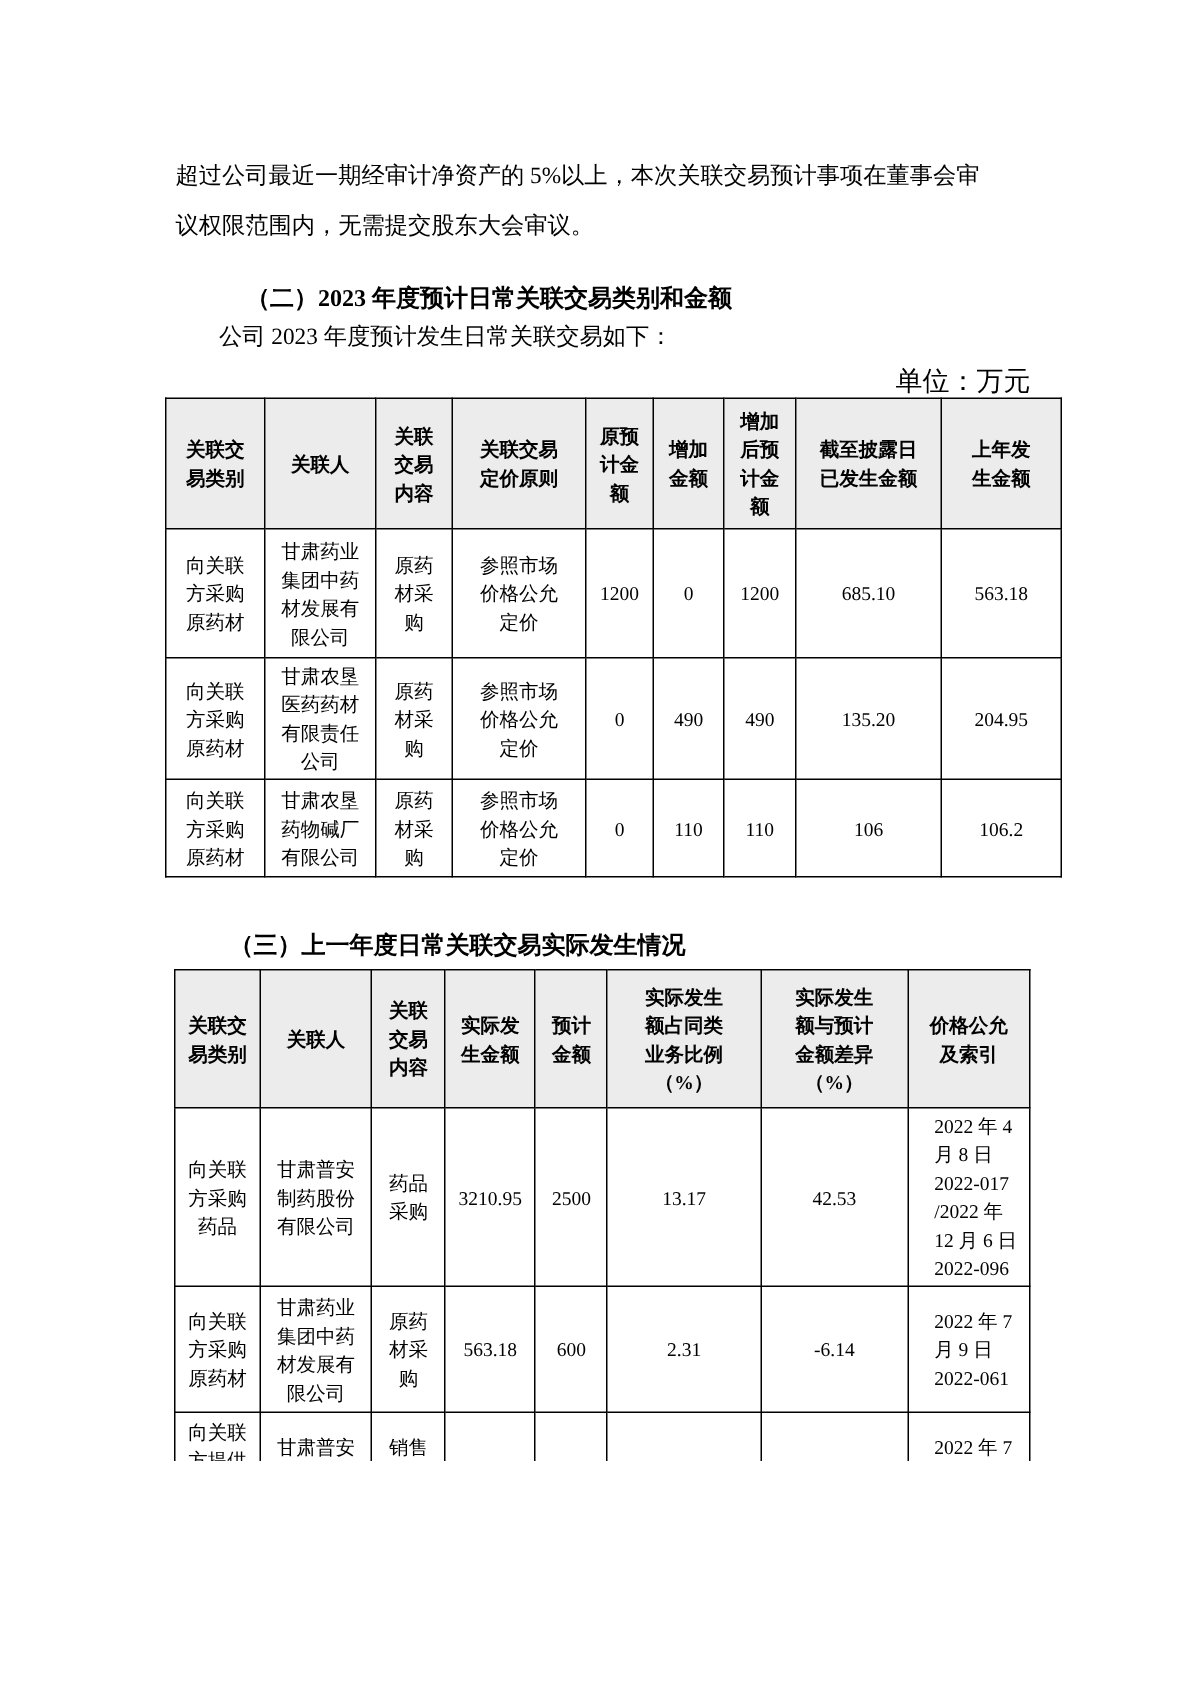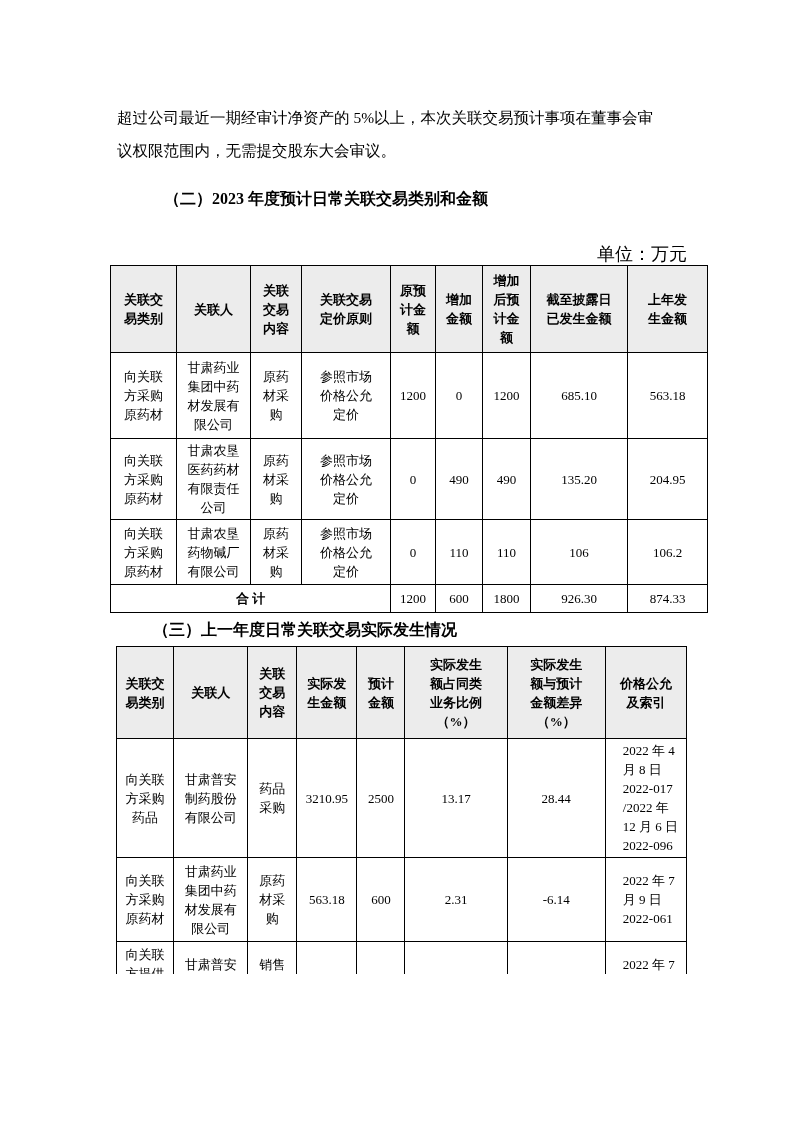--- a/index.html
+++ b/index.html
@@ -35,20 +35,21 @@
 </head>
 <body>
 
 <div class="page">
 
   <p class="intro">超过公司最近一期经审计净资产的 5%以上，本次关联交易预计事项在董事会审
 议权限范围内，无需提交股东大会审议。</p>
 
   <div class="h-sec h2">（二）2023 年度预计日常关联交易类别和金额</div>
 
+  <p class="lead">公司 2023 年度预计发生日常关联交易如下：</p>
 
   <div class="unit">单位：万元</div>
 
   <table class="t1">
     <colgroup>
       <col style="width:66px">
         <col style="width:74px">
         <col style="width:51px">
       <col style="width:89px">
         <col style="width:45px">
@@ -133,28 +134,20 @@
 购</td>
         <td>参照市场
 价格公允
 定价</td>
         <td>0</td>
         <td>110</td>
         <td>110</td>
         <td>106</td>
         <td>106.2</td>
       </tr>
-      <tr style="height:28px">
-        <td colspan="4" class="total-label">合 计</td>
-        <td>1200</td>
-        <td>600</td>
-        <td>1800</td>
-        <td>926.30</td>
-        <td>874.33</td>
-      </tr>
     </tbody>
   </table>
 
   <div class="h-sec h3">（三）上一年度日常关联交易实际发生情况</div>
 
   <table class="t2">
     <colgroup>
       <col style="width:57px">
         <col style="width:74px">
         <col style="width:49px">
@@ -192,21 +185,21 @@
 方采购
 药品</td>
         <td>甘肃普安
 制药股份
 有限公司</td>
         <td>药品
 采购</td>
         <td>3210.95</td>
         <td>2500</td>
         <td>13.17</td>
-        <td>28.44</td>
+        <td>42.53</td>
         <td class="left">2022 年 4
 月 8 日
 2022-017
 /2022 年
 12 月 6 日
 2022-096</td>
       </tr>
       <tr style="height:84px">
         <td>向关联
 方采购

